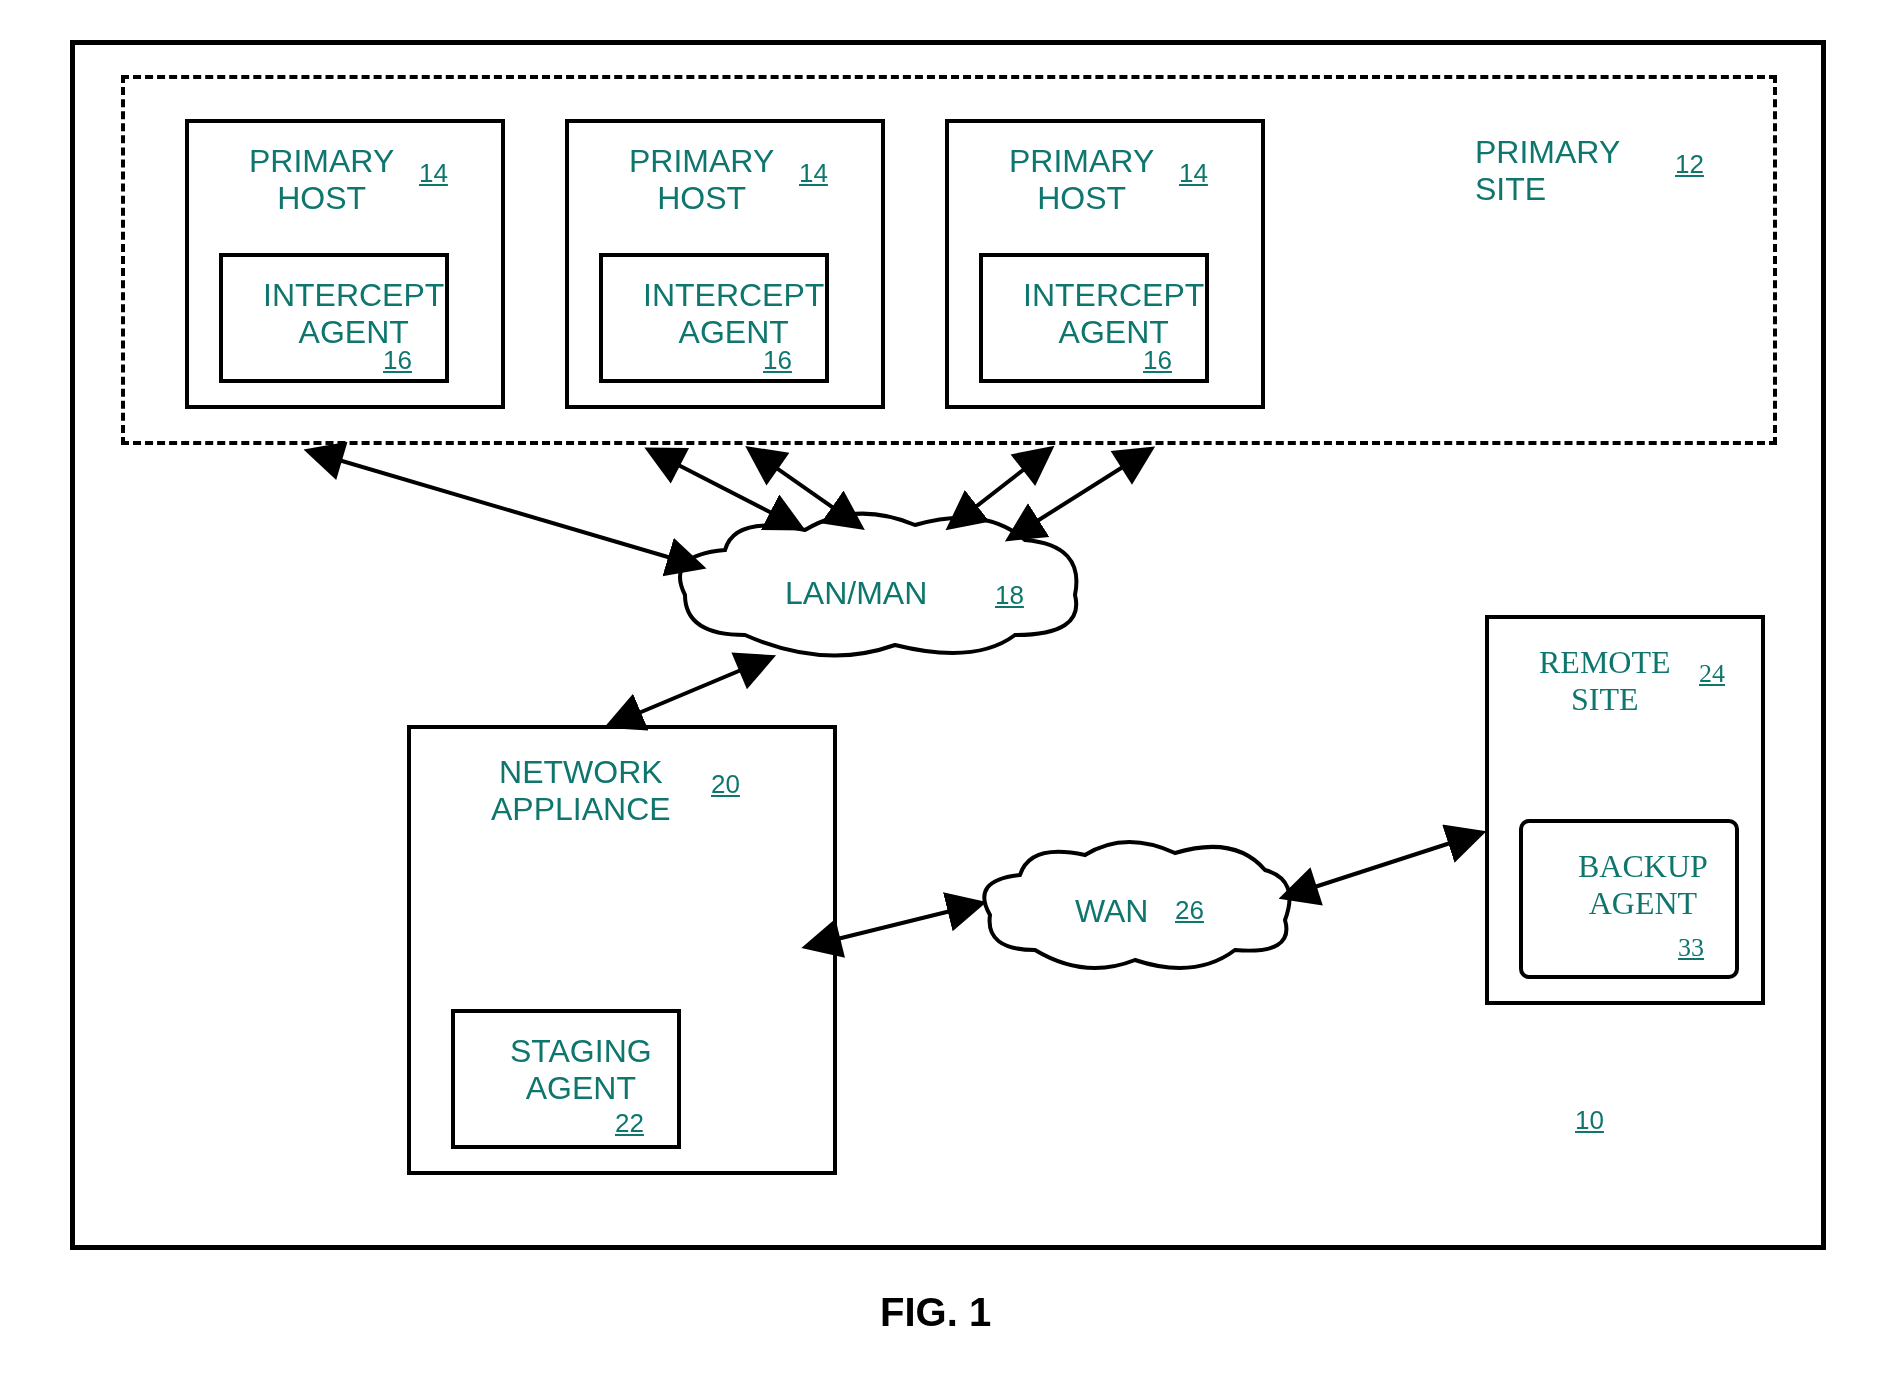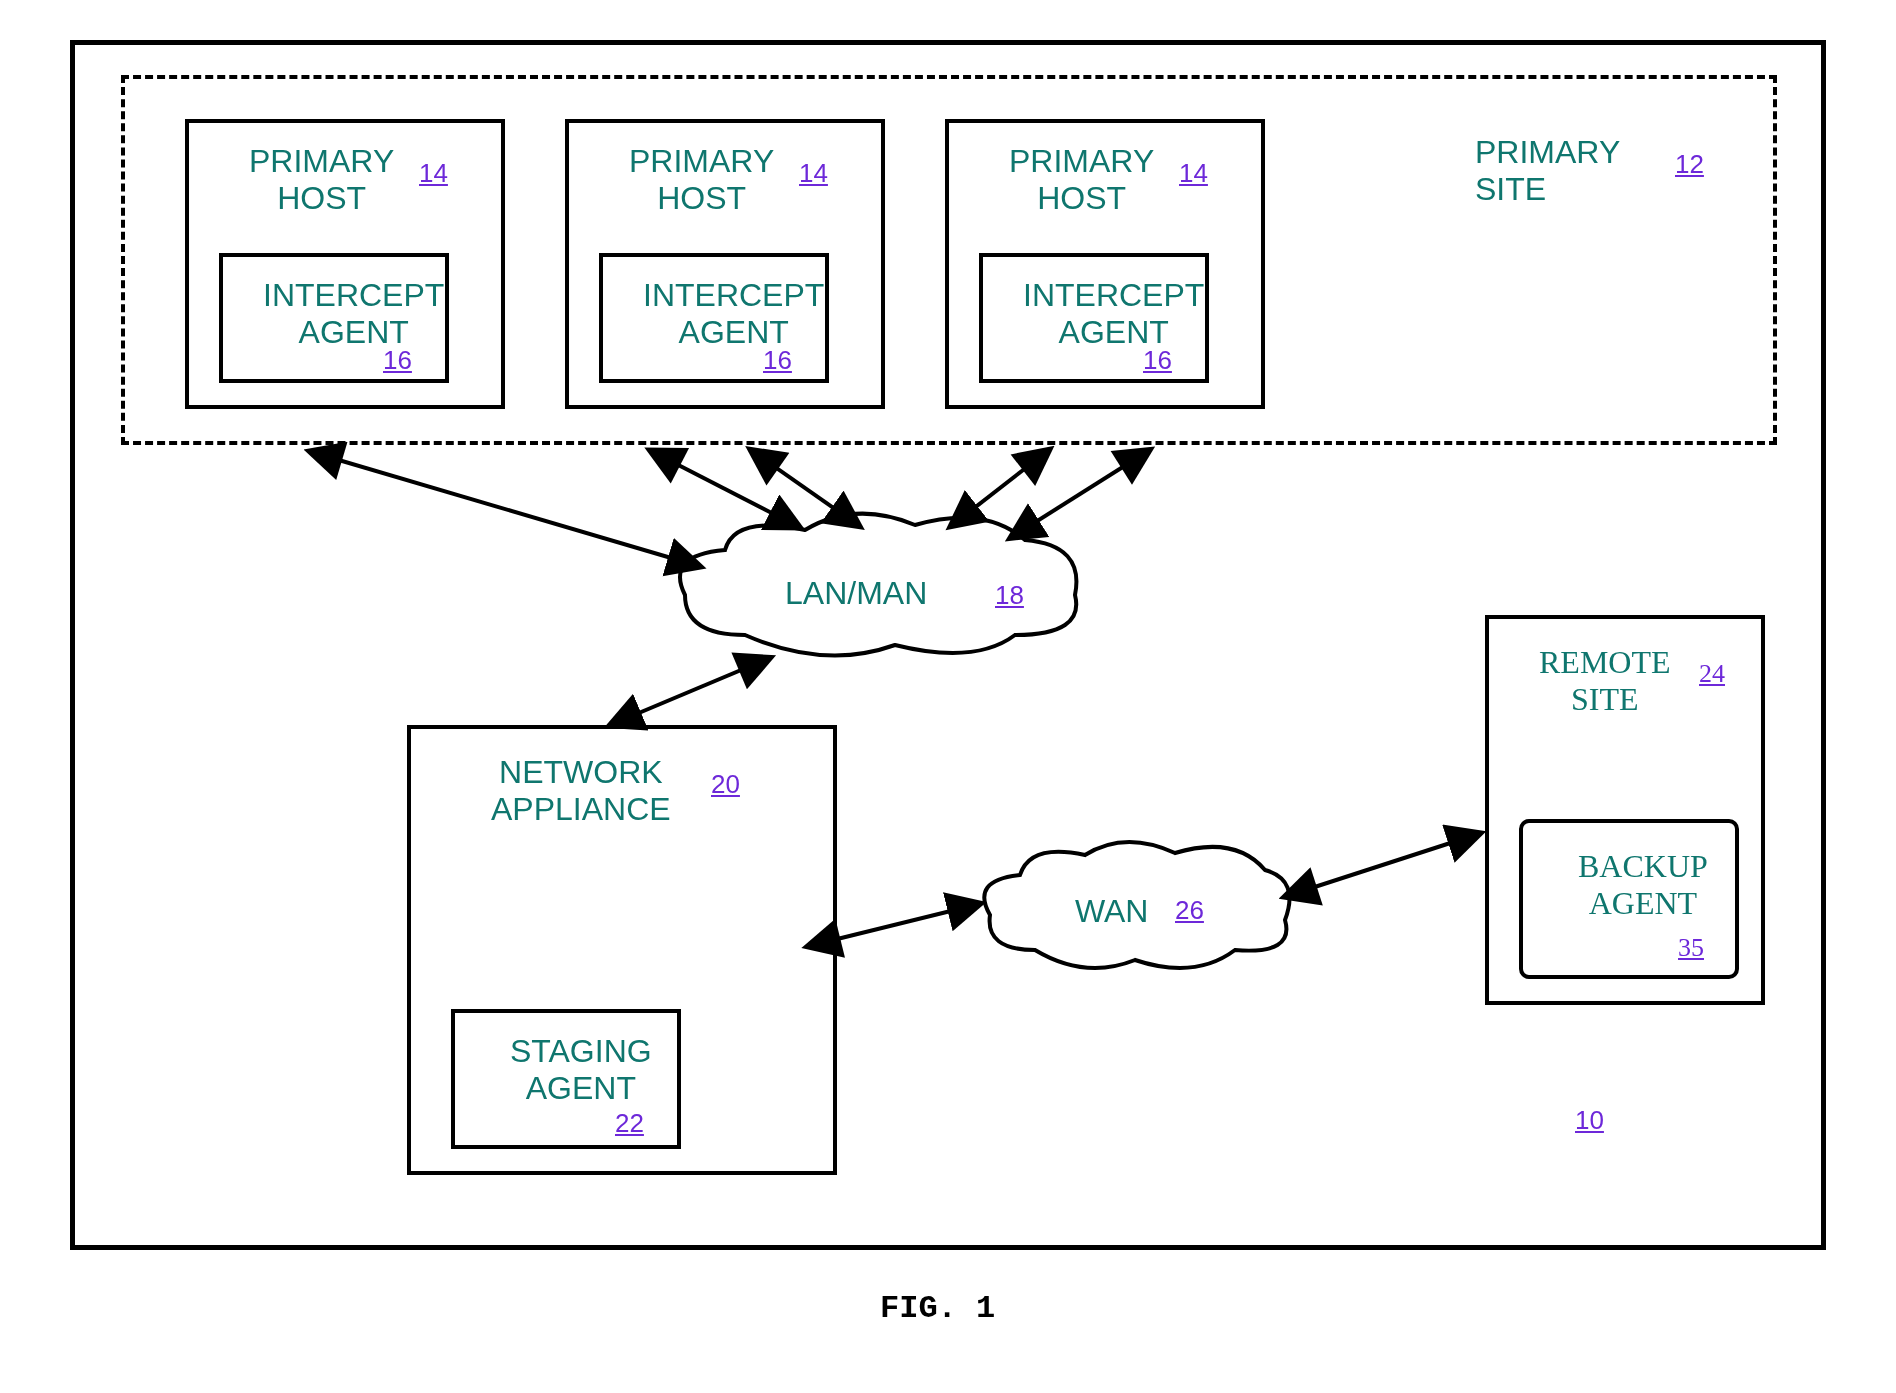--- a/index.html
+++ b/index.html
@@ -43,27 +43,26 @@
     font-weight: normal;
     color: #0f766e;
     text-align: center;
     line-height: 1.15;
     white-space: pre;
   }
   .ref {
     position: absolute;
     font-size: 26px;
     text-decoration: underline;
-    color: #6d28d9;
+    color: #0f766e;
   }
   .fig {
     position: absolute;
-    font-size: 32px;
+    font-size: 40px;
     font-weight: bold;
-    font-family: Liberation Mono, monospace;
   }
   svg.overlay {
     position: absolute;
     left: 0;
     top: 0;
     pointer-events: none;
   }
 </style>
 </head>
 <body>
@@ -136,21 +135,21 @@
     <div class="lbl" style="left:1000px; top:848px;">WAN</div>
     <div class="ref" style="left:1100px; top:850px;">26</div>
 
     <div class="box" style="left:1410px; top:570px; width:280px; height:390px;font-family:Liberation Serif, serif;">
       <div class="lbl" style="left:50px; top:25px;">REMOTE
 SITE</div>
       <div class="ref" style="left:210px; top:40px;">24</div>
       <div class="box" style="left:30px; top:200px; width:220px; height:160px;border-radius:10px;">
         <div class="lbl" style="left:55px; top:25px;">BACKUP
 AGENT</div>
-        <div class="ref" style="left:155px; top:110px;">35</div>
+        <div class="ref" style="left:155px; top:110px;">33</div>
       </div>
     </div>
 
     <div class="ref" style="left:1500px; top:1060px;">10</div>
 
     <svg class="overlay" width="1756" height="1210">
       <defs>
         <marker id="ah" markerWidth="14" markerHeight="14" refX="7" refY="5" orient="auto">
           <path d="M0,0 L10,5 L0,10 Z" fill="#000"></path>
         </marker>

